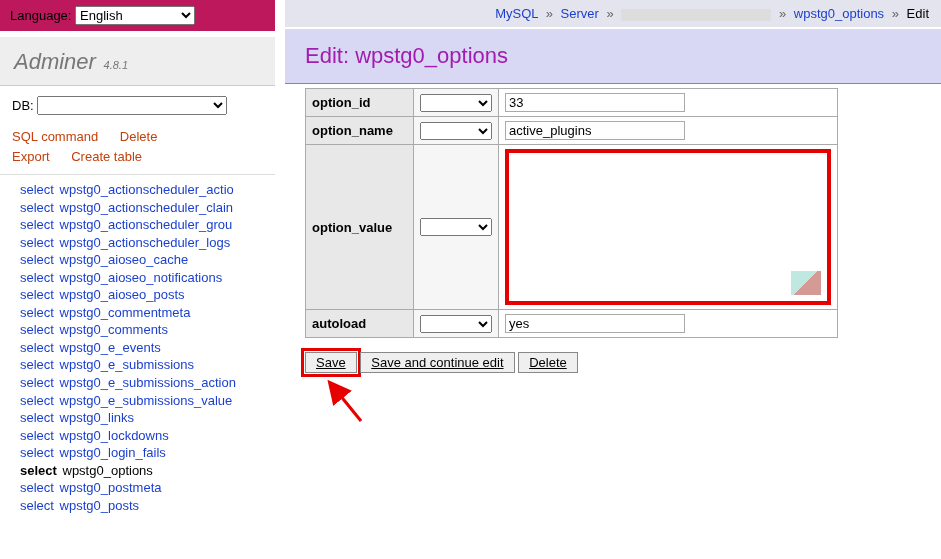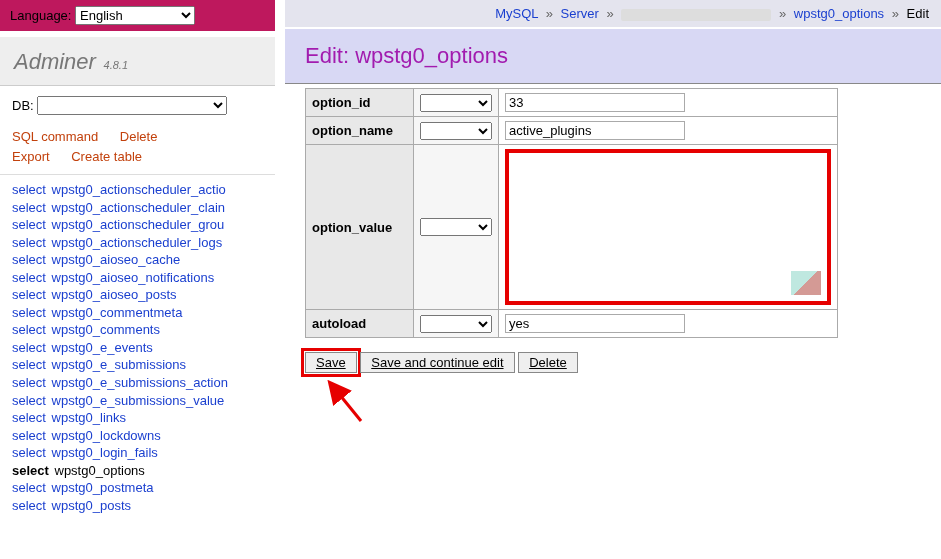--- a/index.html
+++ b/index.html
@@ -56,21 +56,21 @@
     margin-right: 18px;
     line-height: 1.5;
   }
   .table-list {
     padding: 6px 12px;
     border-top: 1px solid #ddd;
     margin-top: 4px;
     overflow: hidden;
     white-space: nowrap;
   }
-  .table-list .row { line-height: 1.35; }
+  .table-list .row { line-height: 1.35; margin-left: 8px; }
   .table-list a {
     color: #1a3fcf;
     text-decoration: none;
   }
   .table-list .sel {
     color: #1a3fcf;
     font-weight: normal;
     margin-right: 2px;
   }
   .table-list .row.current .sel { font-weight: bold; color:#000; }

